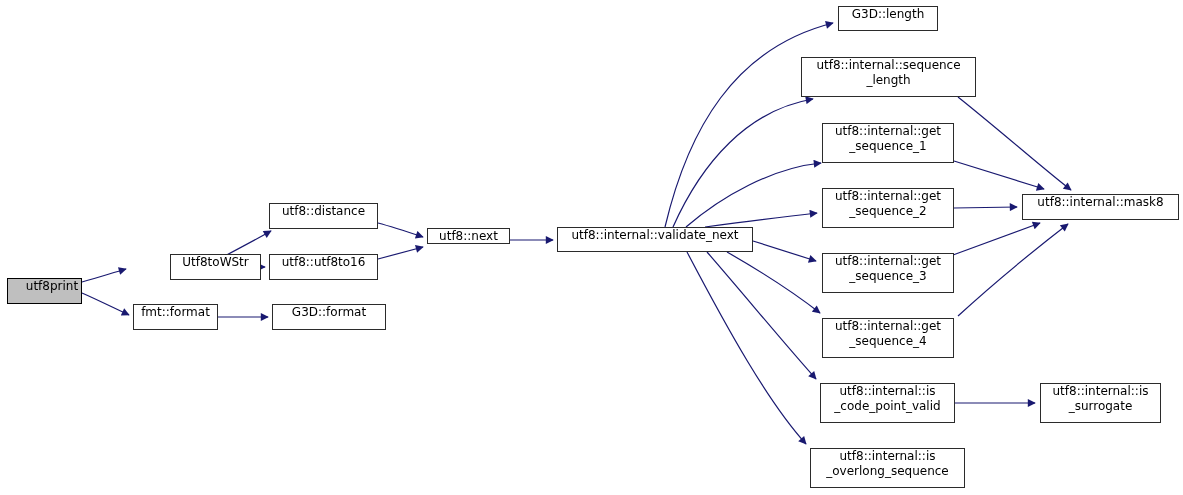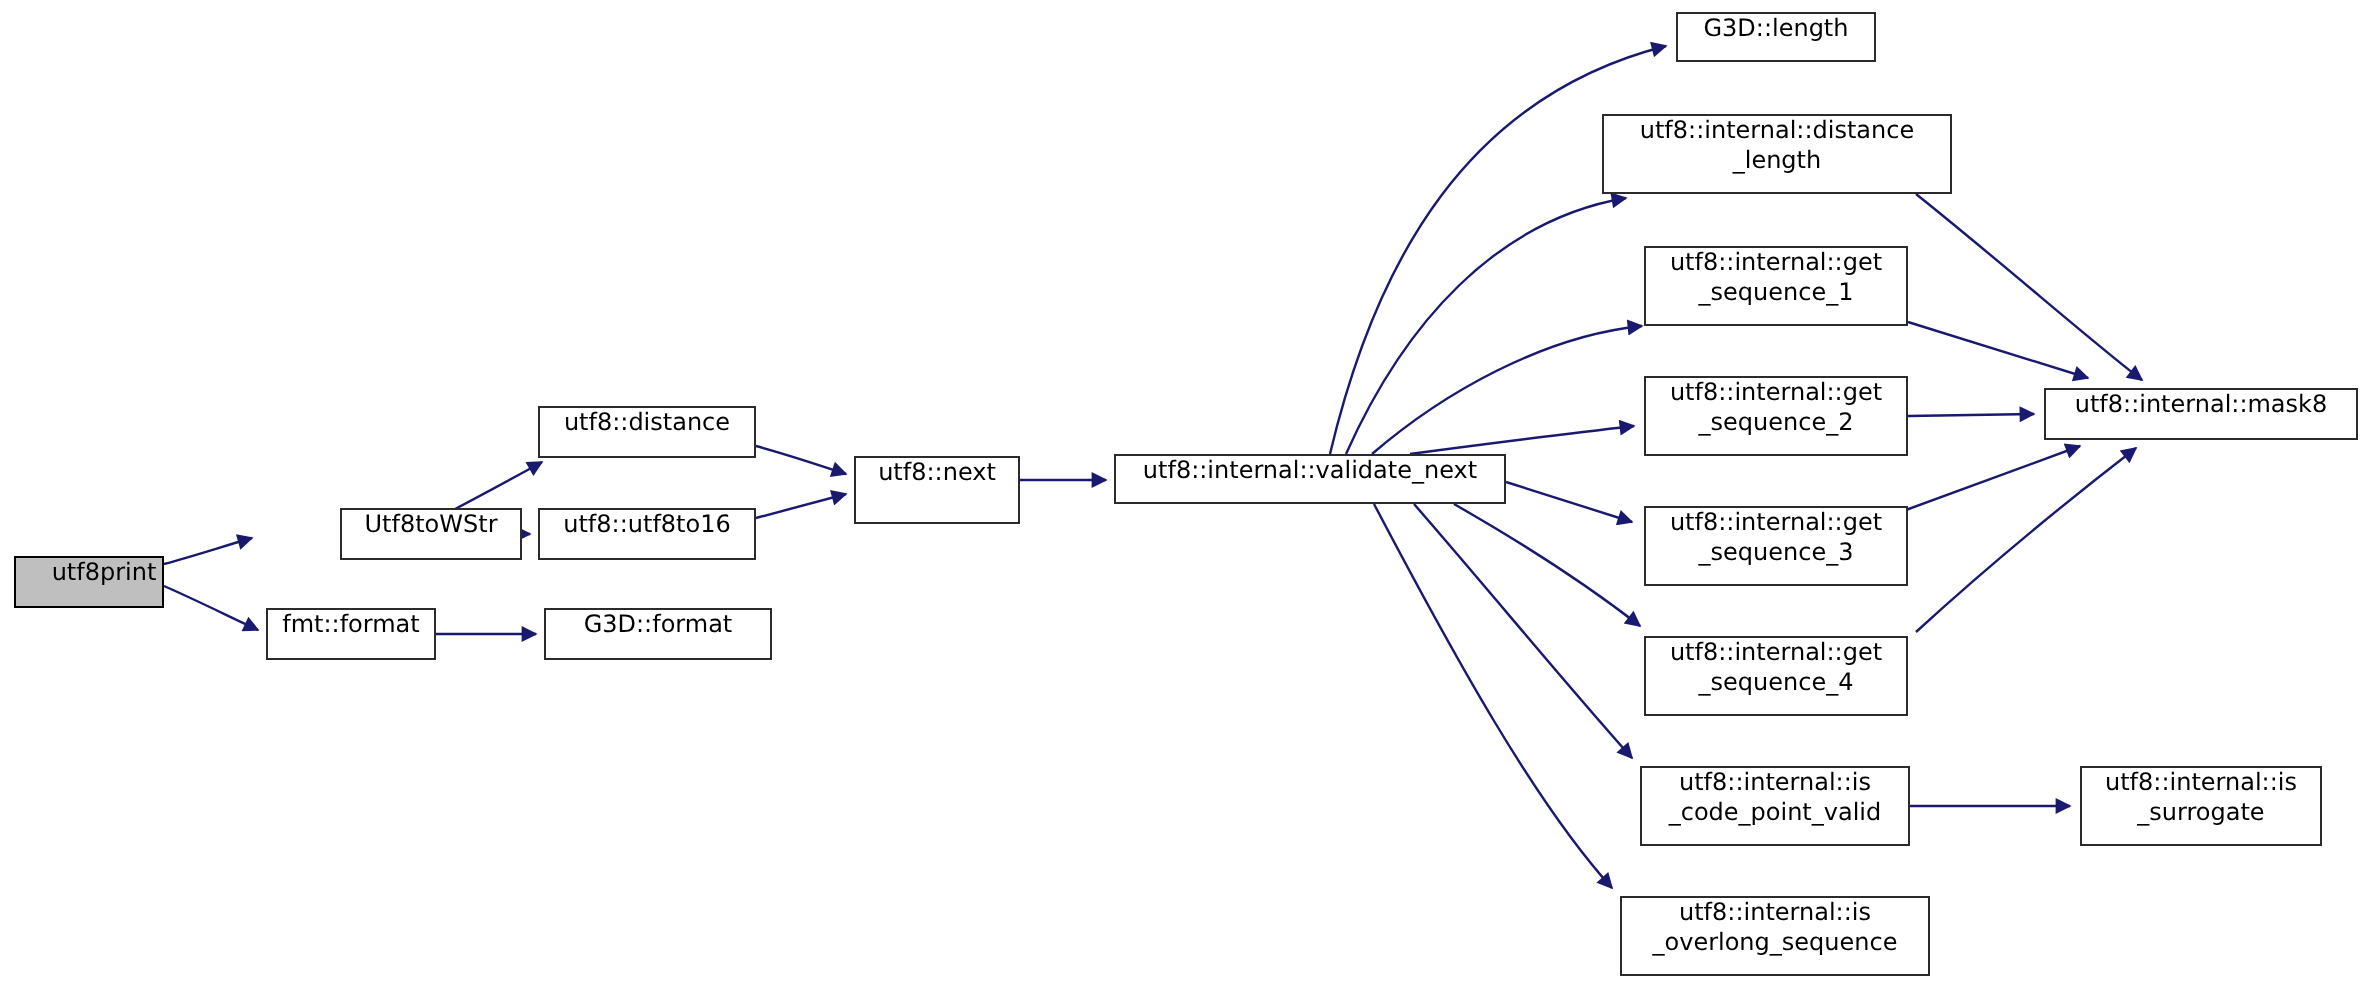--- a/index.html
+++ b/index.html
@@ -78,24 +78,24 @@
         <path class="edge" d="M955,403 L1035,403" marker-end="url(#arrowhead)" stroke="#191970"></path>
       </g>
   </svg>
   <div id="nodes">
       <div class="node root" style="left: 7px; top: 278px; width: 75px; height: 26px;"><span>utf8print</span></div>
       <div class="node" style="left: 130px; top: 254px; width: 91px; height: 26px; margin-left: 40px;"><span>Utf8toWStr</span></div>
       <div class="node" style="left: 133px; top: 304px; width: 85px; height: 26px;"><span>fmt::format</span></div>
       <div class="node" style="left: 269px; top: 203px; width: 109px; height: 26px;"><span>utf8::distance</span></div>
       <div class="node" style="left: 269px; top: 254px; width: 109px; height: 26px;"><span>utf8::utf8to16</span></div>
       <div class="node" style="left: 272px; top: 304px; width: 114px; height: 26px;"><span>G3D::format</span></div>
-      <div class="node" style="left: 427px; top: 228px; width: 83px; height: 34px;"><span>utf8::next</span></div>
+      <div class="node" style="left: 427px; top: 228px; width: 83px; height: 16px;"><span>utf8::next</span></div>
       <div class="node" style="left: 557px; top: 227px; width: 196px; height: 25px;"><span>utf8::internal::validate_next</span></div>
       <div class="node" style="left: 838px; top: 6px; width: 100px; height: 25px;"><span>G3D::length</span></div>
-      <div class="node" style="left: 801px; top: 57px; width: 175px; height: 40px;"><span>utf8::internal::distance
+      <div class="node" style="left: 801px; top: 57px; width: 175px; height: 40px;"><span>utf8::internal::sequence
 _length</span></div>
       <div class="node" style="left: 822px; top: 123px; width: 132px; height: 40px;"><span>utf8::internal::get
 _sequence_1</span></div>
       <div class="node" style="left: 822px; top: 188px; width: 132px; height: 40px;"><span>utf8::internal::get
 _sequence_2</span></div>
       <div class="node" style="left: 822px; top: 253px; width: 132px; height: 40px;"><span>utf8::internal::get
 _sequence_3</span></div>
       <div class="node" style="left: 822px; top: 318px; width: 132px; height: 40px;"><span>utf8::internal::get
 _sequence_4</span></div>
       <div class="node" style="left: 820px; top: 383px; width: 135px; height: 40px;"><span>utf8::internal::is

